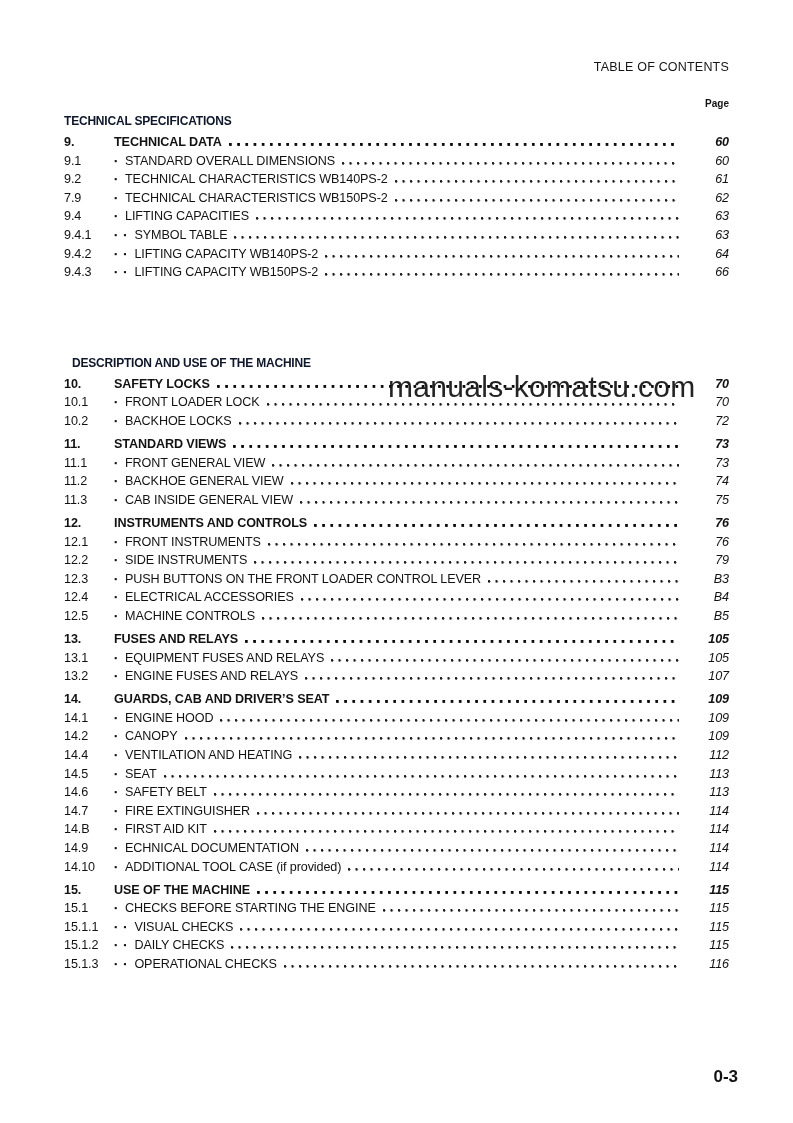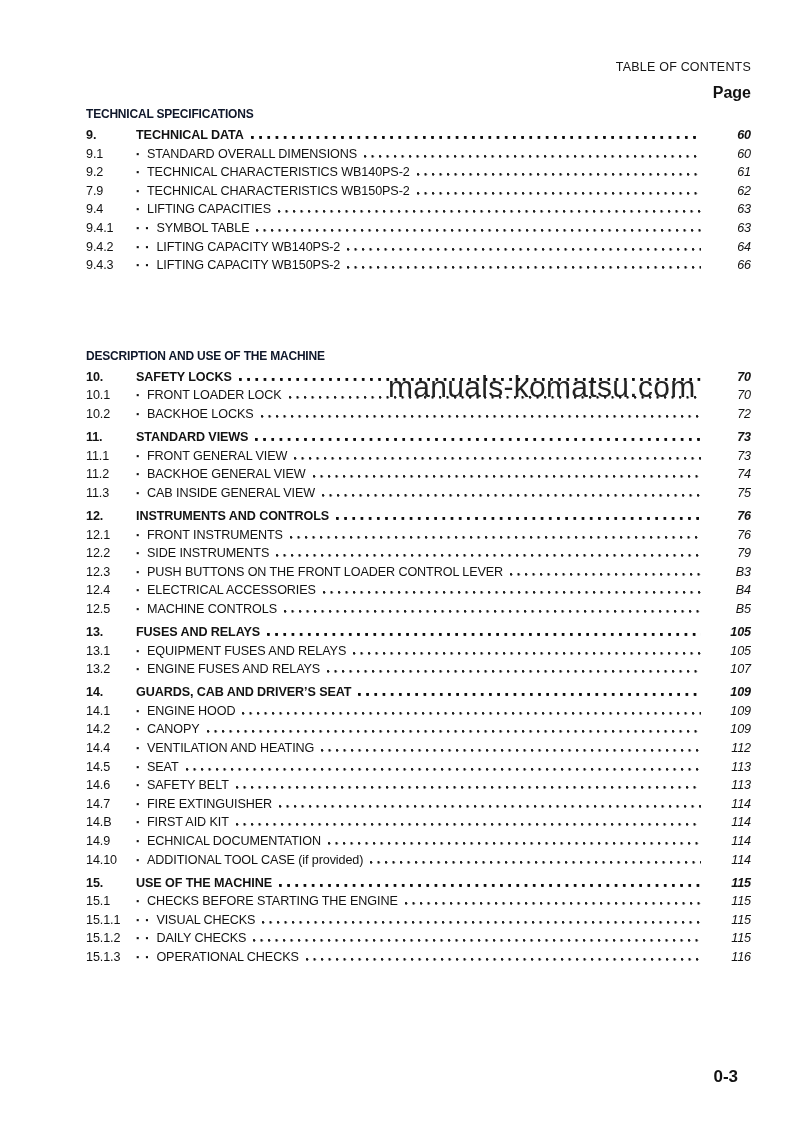--- a/index.html
+++ b/index.html
@@ -9,45 +9,45 @@
     width: 793px;
     height: 1123px;
     margin: 0 auto;
     background: #ffffff;
     font-family: "Liberation Sans", sans-serif;
     color: #121212;
     overflow: hidden;
   }
   .content {
     position: absolute;
-    left: 86px;
+    left: 64px;
     top: 0;
     width: 665px;
     padding-top: 60px;
   }
   .hdr { text-align: right; }
   .toc-label {
     font-size: 12.5px;
     letter-spacing: 0.2px;
     color: #161616;
   }
   .page-label {
-    margin-top: 10px;
-    font-size: 16px;
+    margin-top: 24px;
+    font-size: 10px;
     font-weight: bold;
   }
   .section-title {
     font-size: 12px;
     font-weight: bold;
     letter-spacing: -0.2px;
     margin-top: 5px;
     margin-bottom: 7px;
     color: #0f172a;
   }
-  .toc-section + .toc-section .section-title { margin-top: 72px; }
+  .toc-section + .toc-section .section-title { margin-top: 72px; margin-left: 8px; }
   .row {
     display: flex;
     align-items: baseline;
     height: 18.6px;
     font-size: 12.6px;
     letter-spacing: -0.1px;
     white-space: nowrap;
   }
   .row.bold { font-weight: bold; margin-top: 4.5px; }
   .num { width: 50px; flex: 0 0 auto; }

